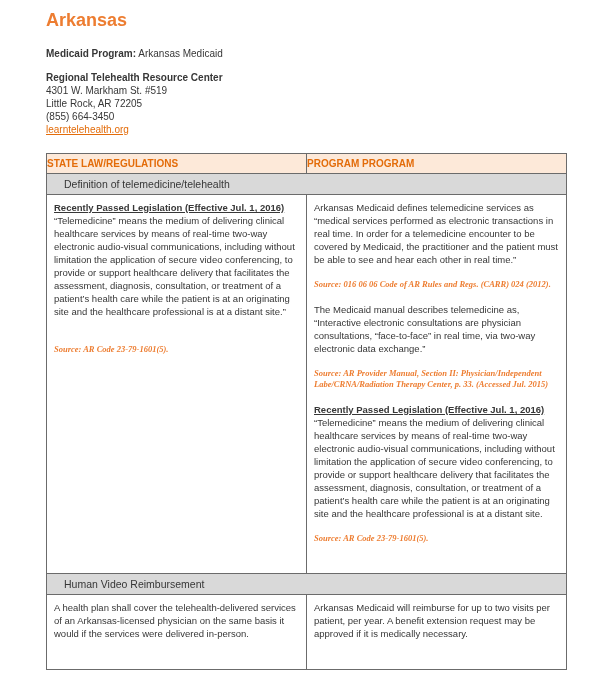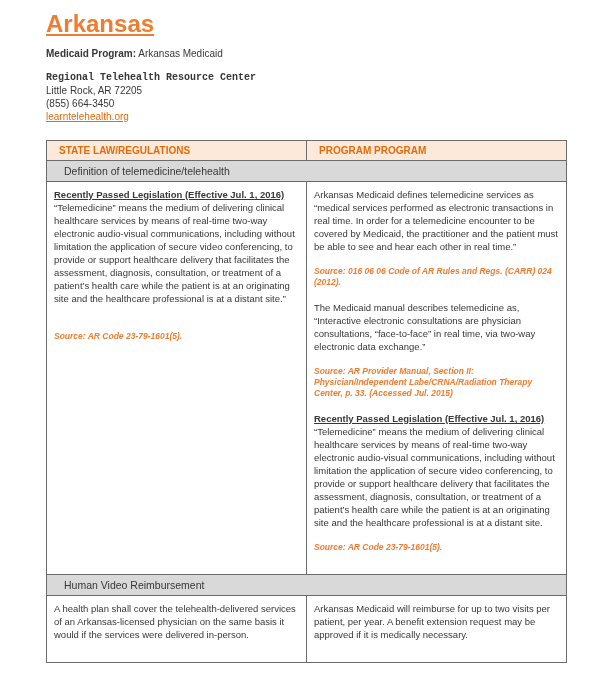--- a/index.html
+++ b/index.html
@@ -16,30 +16,29 @@
   html, body {
     width: 612px; height: 675px;
     background: #ffffff;
     overflow: hidden;
     font-family: "Liberation Sans", "DejaVu Sans", sans-serif;
     color: var(--body-text);
   }
   .page { padding: 10px 45px 0 46px; }
 
   .title {
-    font-size: 24px;
+    font-size: 18px;
     font-weight: bold;
     color: var(--title-orange);
-    margin-bottom: 10px;
-    text-decoration: underline;
+    margin-bottom: 17px;
   }
   .meta-line { font-size: 10px; margin-bottom: 12px; }
   .meta-line .lbl { font-weight: bold; margin-top: 24px; }
   .rtrc { font-size: 10px; line-height: 13px; margin-top: 8px; }
-  .rtrc .lbl { font-weight: bold; font-family: Liberation Mono, monospace; }
+  .rtrc .lbl { font-weight: bold; }
   .link {
     color: var(--link-orange);
     text-decoration: underline;
     cursor: pointer;
   }
 
   table.policy {
     width: 521px;
     border-collapse: collapse;
     margin-top: 17px;
@@ -49,64 +48,66 @@
     border: 1px solid var(--border-gray);
     vertical-align: top;
   }
   th.col-head {
     width: 50%;
     background: var(--header-bg);
     color: var(--header-text-orange);
     font-size: 10px;
     font-weight: bold;
     text-align: left;
-    padding: 4px 12px;
+    padding: 4px 0;
   }
   td.section-head {
     background: var(--section-bg);
     font-size: 10.5px;
     padding: 4px 17px;
   }
   td.cell {
-    padding: 6px 7px 8px 7px;
+    padding: 6px 7px 16px 7px;
     font-size: 9.5px;
     line-height: 13px;
   }
   .para { margin-bottom: 13px; }
   .mt-2 { margin-top: 26px; }
   .mt-1 { margin-top: 13px; }
   .cell-heading {
     display: block;
     font-weight: bold;
     text-decoration: underline;
   }
   .source {
     color: var(--source-orange);
     font-weight: bold;
     font-style: italic;
     font-size: 8.5px;
     line-height: 11px;
     margin-bottom: 13px;
+    font-family: Liberation Serif, serif;
   }
 </style>
 </head>
 <body>
 
 <div class="page">
 
   <h1 class="title">Arkansas</h1>
 
   <div class="meta-line">
     <span class="lbl">Medicaid Program:</span>
     <span>Arkansas Medicaid</span>
   </div>
 
 
   <div class="rtrc">
     <div class="lbl">Regional Telehealth Resource Center</div>
+    <div>4301 W. Markham St. #519</div>
     <div>Little Rock, AR 72205</div>
     <div>(855) 664-3450</div>
     <div><a class="link">learntelehealth.org</a></div>
   </div>
 
   <table class="policy">
     <tbody>
       <tr>
         <th class="col-head">STATE LAW/REGULATIONS</th>
         <th class="col-head">PROGRAM PROGRAM</th>

